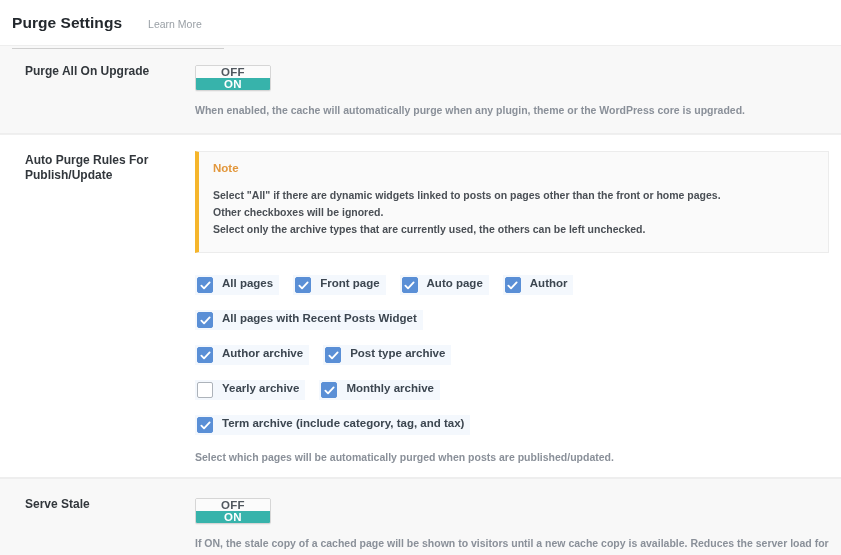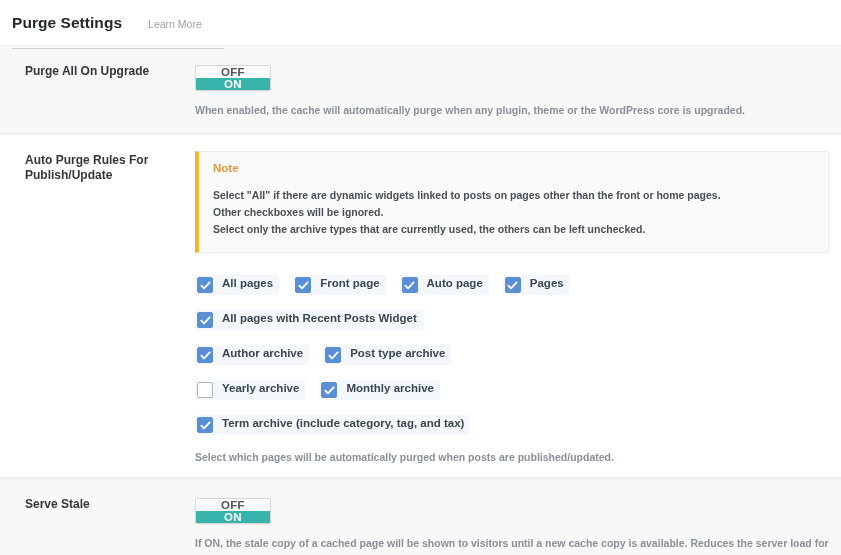--- a/index.html
+++ b/index.html
@@ -236,21 +236,21 @@
                 </svg>
               </span>
               <span class="cb-label">Auto page</span>
             </label>
             <label class="cb-item">
               <span class="cb-box on">
                 <svg width="11" height="11" viewBox="0 0 12 12">
                   <path d="M1.5 6.2 L4.4 9.1 L10.5 2.6" fill="none" stroke="#ffffff" stroke-width="2" stroke-linecap="round" stroke-linejoin="round"></path>
                 </svg>
               </span>
-              <span class="cb-label">Pages</span>
+              <span class="cb-label">Author</span>
             </label>
           </div>
           <div class="cb-row">
             <label class="cb-item">
               <span class="cb-box on">
                 <svg width="11" height="11" viewBox="0 0 12 12">
                   <path d="M1.5 6.2 L4.4 9.1 L10.5 2.6" fill="none" stroke="#ffffff" stroke-width="2" stroke-linecap="round" stroke-linejoin="round"></path>
                 </svg>
               </span>
               <span class="cb-label">All pages with Recent Posts Widget</span>

